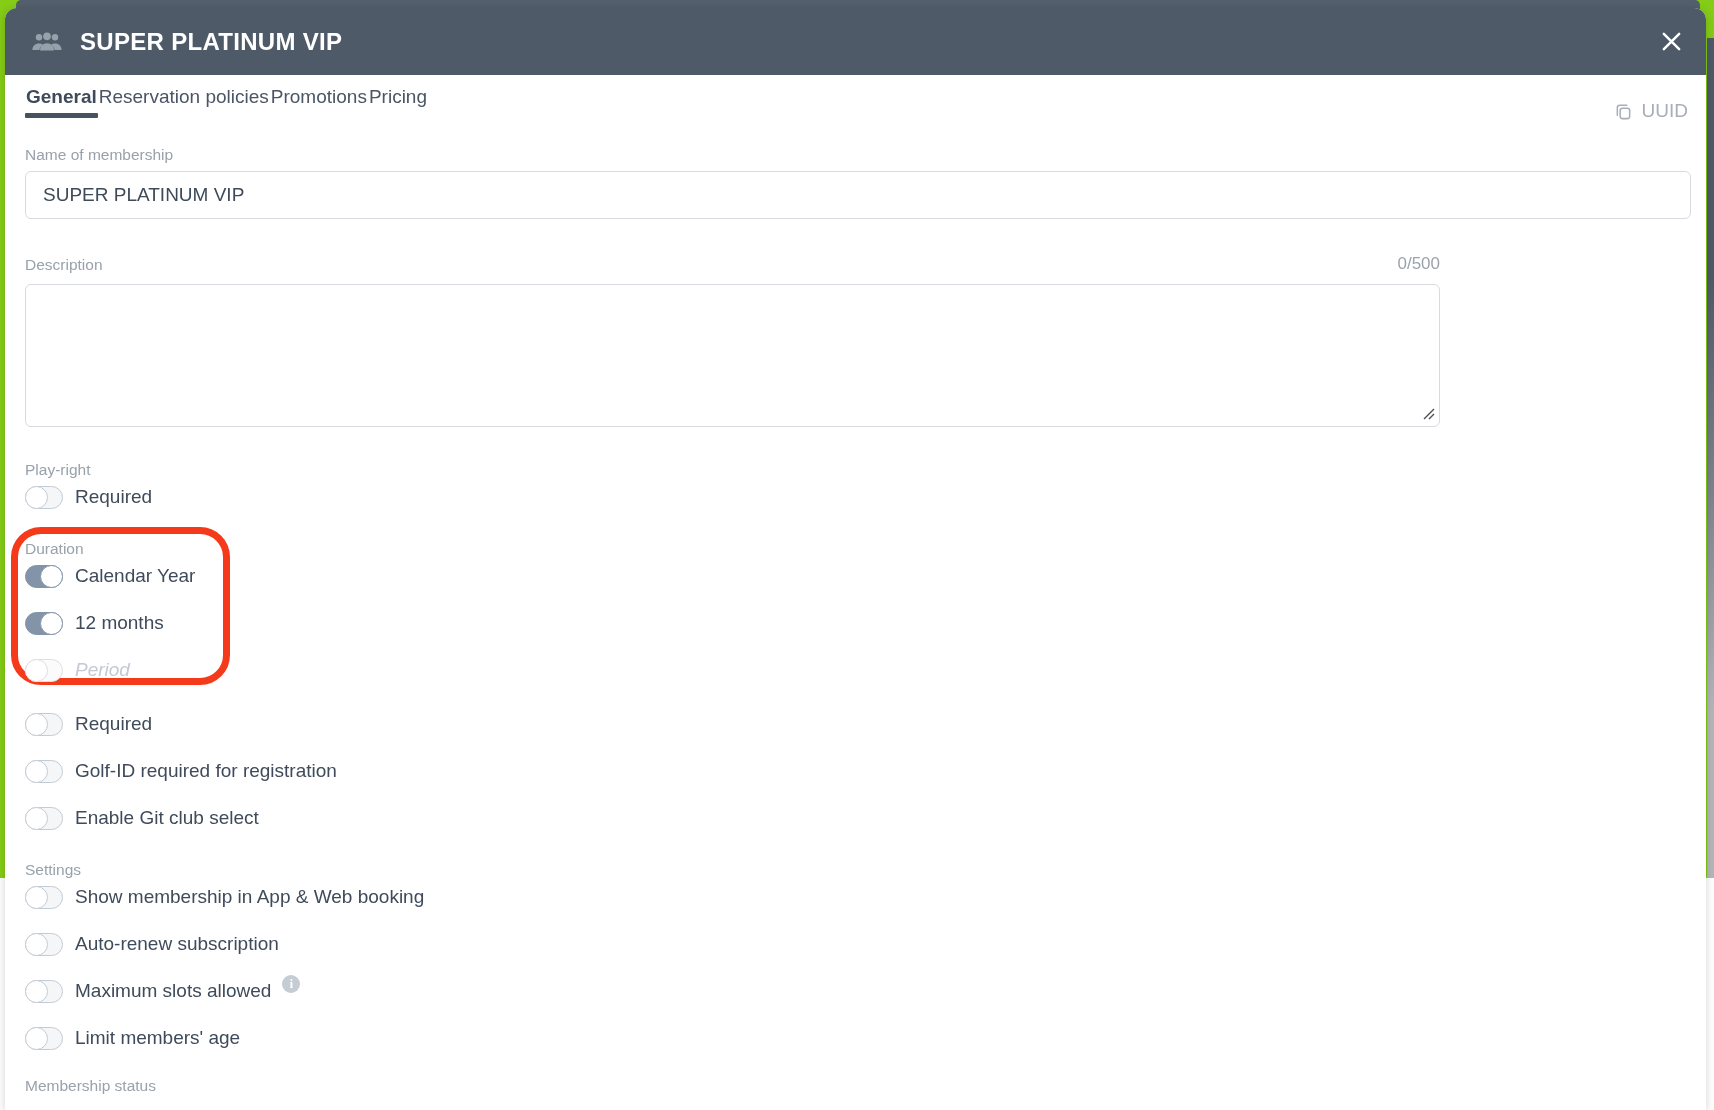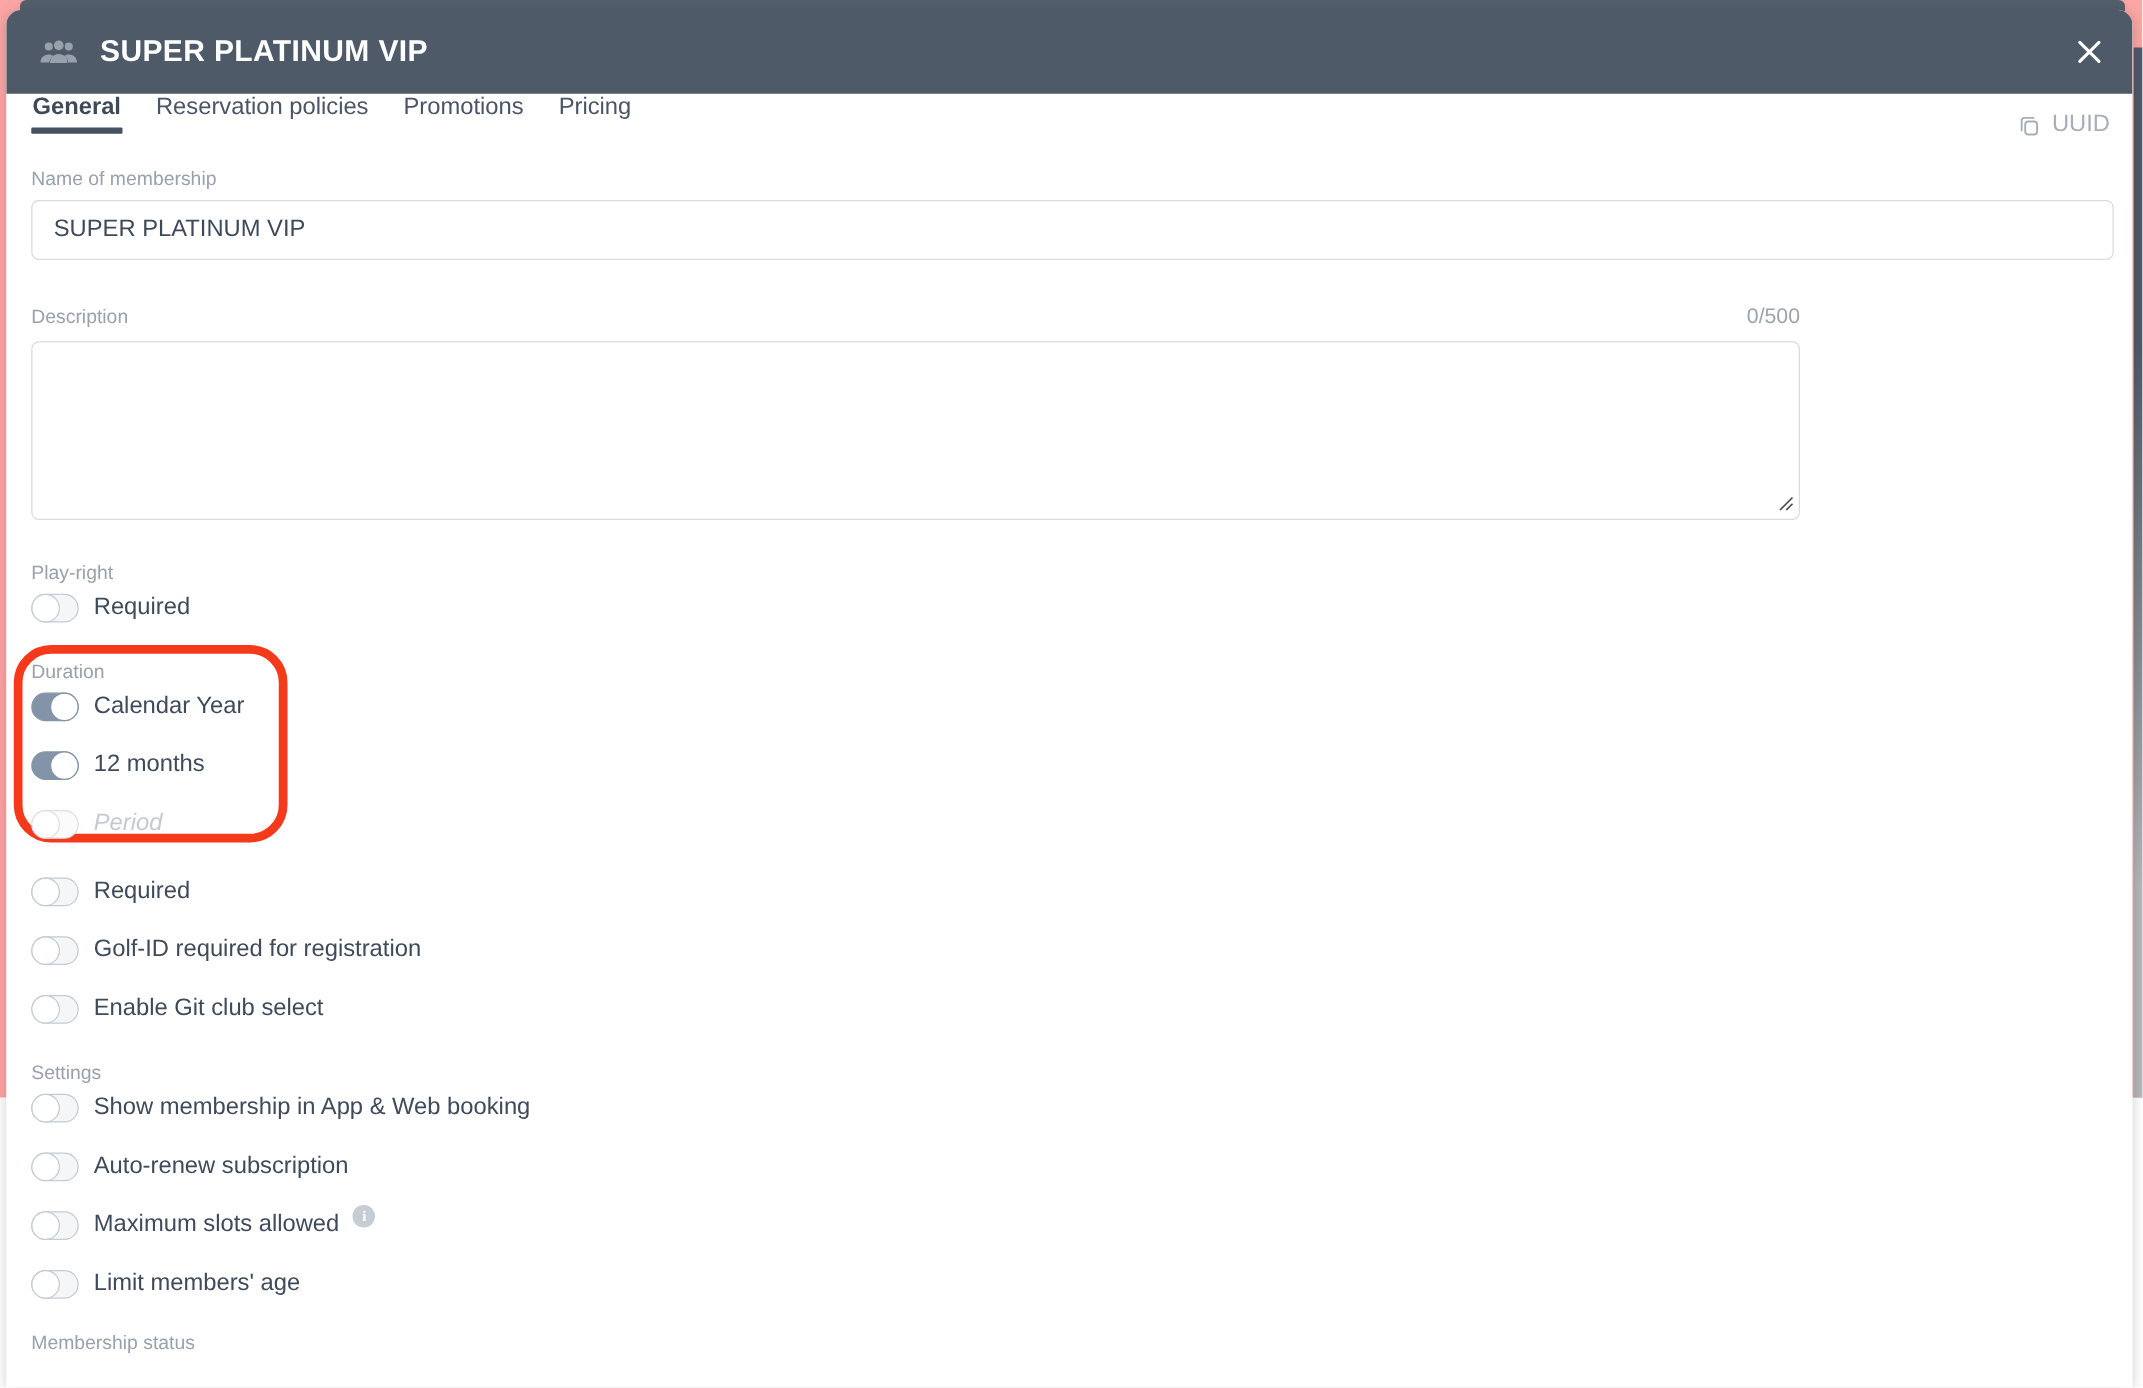--- a/index.html
+++ b/index.html
@@ -1,18 +1,18 @@
 <!DOCTYPE html>
 <html><head>
 <meta charset="utf-8">
 <style>
   * { margin:0; padding:0; box-sizing:border-box; }
   html,body { width:1714px; height:1110px; background:#fff; overflow:hidden;
               font-family:"Liberation Sans","DejaVu Sans",sans-serif; }
-  .stage { position:relative; width:1714px; height:878px; background:#fca5a5; }
+  .stage { position:relative; width:1714px; height:878px; background:#84cc16; }
 
   
   .edge-top { position:absolute; top:0; left:16px; right:14px; height:9px;
               background:#545f6d; border-radius:5px 5px 0 0; }
   .edge-right { position:absolute; top:38px; right:0; bottom:0; width:7px;
               background:linear-gradient(180deg,#4e5a68 0%,#4e5a68 28%,#7f868f 55%,#b4b6ba 80%,#b4b6ba 100%); }
 
   .modal { position:absolute; left:5px; top:8px; width:1701px; height:1102px;
            background:#fff; border-radius:12px 12px 0 0; overflow:hidden;
            box-shadow:0 2px 10px rgba(0,0,0,.18); }
@@ -23,21 +23,21 @@
   .people-ic { width:32px; height:26px; margin-right:17px; flex:0 0 auto; }
   .people-ic svg { width:100%; height:100%; fill:#97a1ac; }
   .modal-title { color:#ffffff; font-size:24px; font-weight:700; letter-spacing:.3px; }
   .close-btn { margin-left:auto; width:30px; height:30px; display:flex; align-items:center;
                justify-content:center; cursor:pointer; }
   .close-btn svg { width:23px; height:23px; stroke:#ffffff; stroke-width:2.6; stroke-linecap:round; }
 
   
   .modal-body { position:relative; padding:0 20px; }
 
-  .tab-bar { display:flex; gap:26px; }
+  .tab-bar { display:flex; margin-top:11px; }
   .tab { position:relative; font-size:19px; color:#4a5565; padding:0 1px 16px 1px; cursor:pointer; }
   .tab.active { color:#3e4a59; font-weight:700; }
   .tab.active::after { content:""; position:absolute; left:0; right:0; bottom:6px; height:5px;
                        background:#47525f; border-radius:1px; }
 
   .uuid-btn { position:absolute; top:14px; right:18px; display:flex; align-items:center;
               gap:9px; color:#a7aeb9; font-size:19px; cursor:pointer; }
   .uuid-btn svg { width:19px; height:19px; stroke:#a7aeb9; fill:none; stroke-width:1.6;
                   stroke-linejoin:round; stroke-linecap:round; }
 

